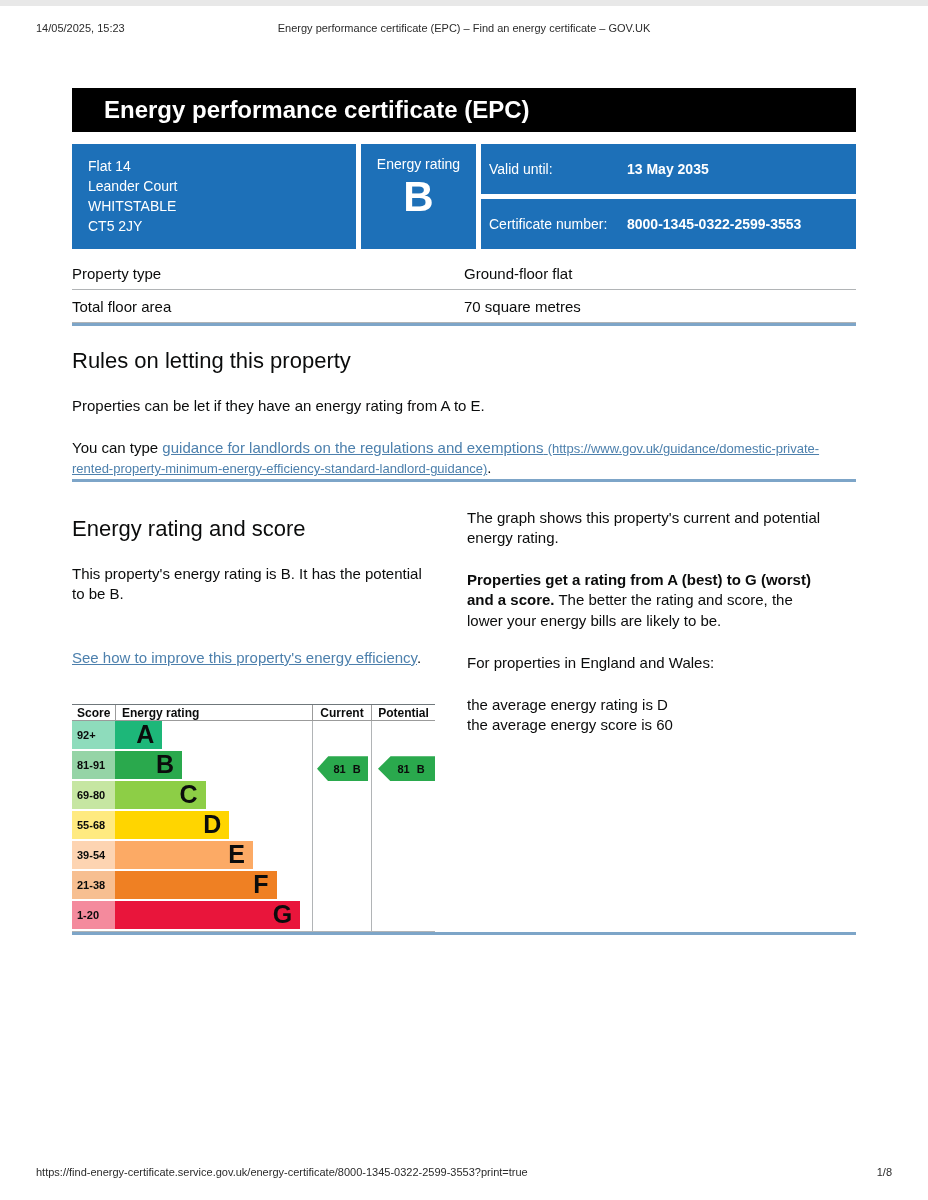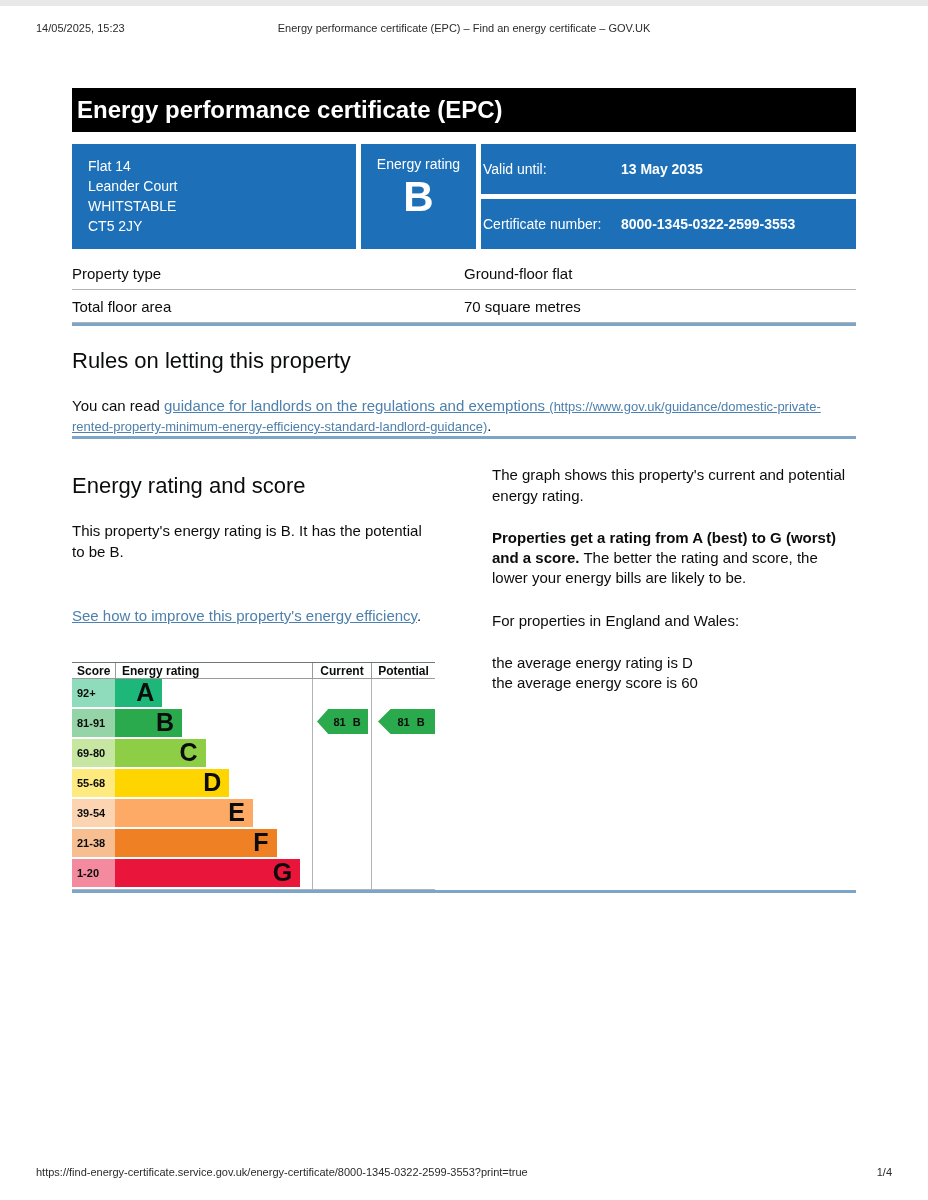--- a/index.html
+++ b/index.html
@@ -14,69 +14,69 @@
   .page{position:relative;width:928px;height:1200px;background:#fff;margin:6px auto;overflow:hidden;}
 
   
   .print-header{position:absolute;top:16px;left:36px;right:36px;font-size:11px;color:#2b2b2b;}
   .print-header .ph-title{position:absolute;left:0;right:0;text-align:center;}
   .print-footer{position:absolute;top:1160px;left:36px;right:36px;font-size:11px;color:#2b2b2b;display:flex;justify-content:space-between;}
 
   .content{margin:82px 72px 0 72px;}
 
   
-  .banner{background:#000;color:#fff;padding:8px 5px;}
+  .banner{background:#000;color:#fff;padding:8px 32px;}
   .banner h1{font-size:24px;font-weight:bold;line-height:1.15;}
 
   
   .summary-box{display:flex;gap:5px;margin-top:12px;}
   .summary-box .cell{background:var(--govuk-blue);color:#fff;}
   .addr{flex:0 0 284px;padding:12px 16px;font-size:14px;line-height:1.45;}
   .rating-cell{flex:0 0 115px;text-align:center;padding-top:12px;font-size:14px;}
   .rating-cell .big-letter{font-size:42px;font-weight:bold;line-height:1.1;margin-top:2px;}
   .validity{flex:1;display:flex;flex-direction:column;gap:5px;background:transparent;}
-  .validity .cell{flex:1;display:flex;align-items:center;padding:0 2px;font-size:14px;}
+  .validity .cell{flex:1;display:flex;align-items:center;padding:0 8px;font-size:14px;}
   .validity .vlabel{width:138px;}
   .validity .vvalue{font-weight:bold;}
 
   
   .prop-table{margin-top:8px;}
   .prop-row{display:flex;padding:8px 0 7px 0;border-bottom:1px solid var(--grey-line);font-size:15px;align-items:center;}
   .prop-row .plabel{width:392px;}
 
   hr.blue{border:none;border-top:3px solid var(--hr-blue);margin:0;}
   .hr1{margin-top:14px;}
   .hr2{margin-top:44px;}
   .hr3{margin-top:26px;}
 
   h2{font-size:22px;font-weight:normal;margin-top:22px;}
   p{font-size:15px;line-height:1.35;margin-top:22px;}
   a{color:var(--link-blue);text-decoration:underline;cursor:pointer;}
   .link-url{font-size:13px;}
 
   
-  .two-col{display:flex;gap:58px;margin-top:12px;}
+  .two-col{display:flex;gap:33px;margin-top:12px;}
   .col-left{width:362px;}
   .col-right{width:360px;}
   .col-right p.first{margin-top:14px;}
   .link-block{margin-top:44px;font-size:15px;line-height:1.35;}
 
   
   .epc{margin-top:36px;width:363px;font-size:12px;}
   .epc-header{display:grid;grid-template-columns:43px 197px 59px 64px;border-top:1px solid #6f777b;border-bottom:1px solid #9b9b9b;height:17px;align-items:center;font-weight:bold;}
   .epc-header .h-score{padding-left:5px;}
   .epc-header .h-rating{padding-left:6px;border-left:1px solid #9b9b9b;height:100%;display:flex;align-items:center;}
   .epc-header .h-cur,.epc-header .h-pot{text-align:center;border-left:1px solid #9b9b9b;height:100%;display:flex;align-items:center;justify-content:center;}
   .epc-body{border-bottom:1px solid var(--grey-line);}
   .epc-row{display:grid;grid-template-columns:43px 197px 59px 64px;height:30px;}
   .epc-score{height:28px;font-size:11px;font-weight:bold;line-height:28px;padding-left:5px;}
   .epc-barcell{height:30px;}
   .epc-bar{height:28px;text-align:right;}
   .epc-letter{font-size:25px;font-weight:bold;line-height:27px;padding-right:8px;color:#0b0c0c;}
-  .epc-cur-cell,.epc-pot-cell{border-left:1px solid var(--grey-line);display:flex;align-items:flex-start;}
+  .epc-cur-cell,.epc-pot-cell{border-left:1px solid var(--grey-line);display:flex;align-items:flex-end;}
   .epc-arrow{height:25px;display:flex;align-items:center;justify-content:center;gap:7px;font-size:11px;font-weight:bold;color:#0b0c0c;clip-path:polygon(0 50%,22% 0,100% 0,100% 100%,22% 100%);padding-left:9px;}
   .epc-cur-cell .epc-arrow{width:51px;margin-left:4px;}
   .epc-pot-cell .epc-arrow{width:57px;margin-left:6px;}
 
   .bold{font-weight:bold;}
 </style>
 </head>
 <body>
 
 <div class="page">
@@ -122,21 +122,22 @@
       </div>
       <div class="prop-row">
         <span class="plabel">Total floor area</span>
         <span>70 square metres</span>
       </div>
     </div>
 
     <hr class="blue hr1">
 
     <h2>Rules on letting this property</h2>
-    <p><span>You can read </span><a><span>guidance for landlords on the regulations and exemptions</span> <span class="link-url">(https://www.gov.uk/guidance/domestic-private-rented-property-minimum-energy-efficiency-standard-landlord-guidance)</span></a><span>.</span></p>
+    <p>Properties can be let if they have an energy rating from A to E.</p>
+    <p><span>You can type </span><a><span>guidance for landlords on the regulations and exemptions</span> <span class="link-url">(https://www.gov.uk/guidance/domestic-private-rented-property-minimum-energy-efficiency-standard-landlord-guidance)</span></a><span>.</span></p>
 
     <hr class="blue hr2">
 
     <div class="two-col">
       <div class="col-left">
         <h2>Energy rating and score</h2>
         <p>This property's energy rating is B. It has the potential to be B.</p>
         <div class="link-block"><a>See how to improve this property's energy efficiency</a><span>.</span></div>
 
         <div class="epc">
@@ -224,16 +225,16 @@
         <p><span>the average energy rating is D</span><br><span>the average energy score is 60</span></p>
       </div>
     </div>
 
     <hr class="blue hr3">
 
   </div>
 
   <div class="print-footer">
     <span>https://find-energy-certificate.service.gov.uk/energy-certificate/8000-1345-0322-2599-3553?print=true</span>
-    <span>1/4</span>
+    <span>1/8</span>
   </div>
 
 </div>
 
 </body></html>

